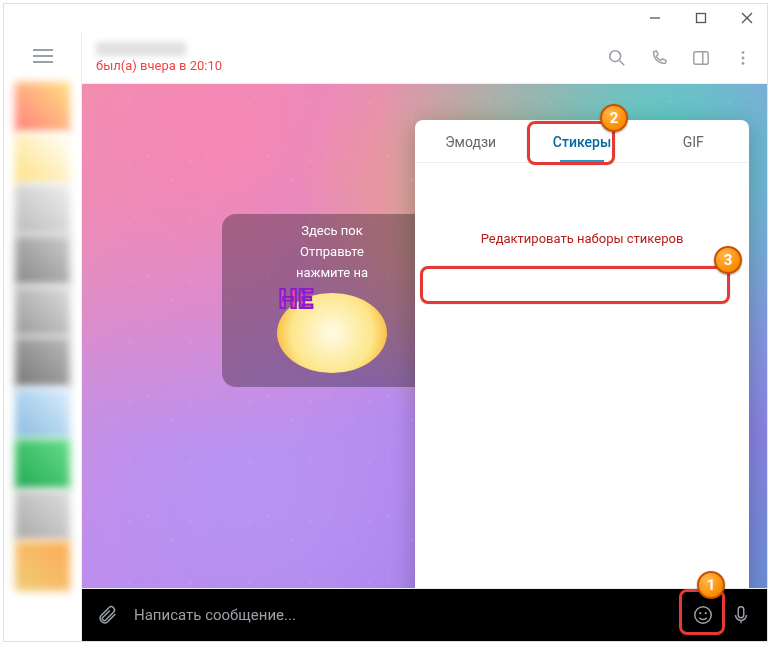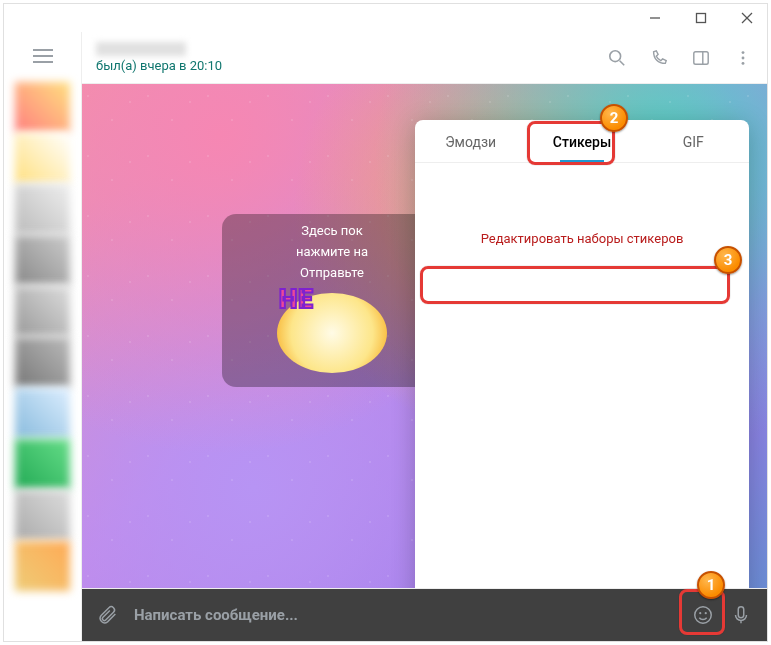--- a/index.html
+++ b/index.html
@@ -19,21 +19,21 @@
   .hamburger { width: 40px; height: 40px; display: flex; align-items: center; justify-content: center; color: #9aa0a6; margin-bottom: 6px; }
   .hamburger svg { width: 20px; height: 14px; }
   .avatar-item { width: 55px; height: 50px; filter: blur(4px); margin-bottom: 1px; }
 
   
   .main { flex: 1; display: flex; flex-direction: column; position: relative; }
 
   .header { height: 52px; display: flex; align-items: center; padding: 0 14px; border-bottom: 1px solid #eee; }
   .header-info { flex: 1; display: flex; flex-direction: column; justify-content: center; }
   .contact-name { width: 90px; height: 14px; background: #e0e0e0; filter: blur(3px); margin-bottom: 2px; }
-  .last-seen { font-size: 13px; color: #0f766e; }
+  .last-seen { font-size: 13px; color: #ef4444; }
   .header-actions { display: flex; gap: 22px; align-items: center; color: #9aa0a6; }
   .ha-icon { width: 20px; height: 20px; display: flex; align-items: center; justify-content: center; }
 
   .chat-bg { flex: 1; position: relative; overflow: hidden; }
   .grad {
     position: absolute; inset: 0;
     background:
       radial-gradient(circle at 85% 15%, #4fd1c5 0%, rgba(79,209,197,0) 40%),
       radial-gradient(circle at 65% 25%, #f6ad55 0%, rgba(246,173,85,0) 40%),
       radial-gradient(circle at 20% 10%, #f687b3 0%, rgba(246,135,179,0) 45%),
@@ -51,32 +51,32 @@
   .center-card .he { position: absolute; top: -14px; left: -18px; font-weight: 900; font-size: 26px; color: #ec4899; -webkit-text-stroke: 2px #7e22ce; letter-spacing: 1px; margin-left: 20px; }
 
   
   .sticker-panel {
     position: absolute; right: 18px; top: 36px; width: 334px; height: 496px;
     background: #fff; border-radius: 8px; box-shadow: 0 4px 24px rgba(0,0,0,0.22);
     display: flex; flex-direction: column; overflow: hidden;
   }
   .sp-tabs { display: flex; border-bottom: 1px solid #eee; }
   .sp-tab { flex: 1; text-align: center; padding: 14px 0 12px; font-size: 14px; color: #666; position: relative; }
-  .sp-tab.active { color: #000000; font-weight: 500; }
+  .sp-tab.active { color: #0369a1; font-weight: 500; }
   .sp-tab.active::after { content: ""; position: absolute; left: 30%; right: 30%; bottom: 0; height: 2px; background: #2098d1; }
   .sp-search-row { display: flex; align-items: center; padding: 8px 10px; gap: 8px; }
   .sp-search { flex: 1; display: flex; align-items: center; font-size: 13px; color: #999; gap: 6px; }
   .sp-search svg { width: 15px; height: 15px; color: #aaa; }
   .sp-cats { display: flex; gap: 9px; color: #aaa; }
   .sp-cats span { font-size: 15px; }
   .sp-body { flex: 1; display: flex; align-items: flex-start; justify-content: center; padding-top: 68px; }
   .edit-link { color: #b91c1c; font-size: 13px; }
 
   
-  .input-row { height: 53px; background: #404040; border-top: 1px solid #eee; display: flex; align-items: center; padding: 0 14px; gap: 14px; color: #9aa0a6; font-weight: bold; }
+  .input-row { height: 53px; background: #000000; border-top: 1px solid #eee; display: flex; align-items: center; padding: 0 14px; gap: 14px; color: #9aa0a6; }
   .attach-icon, .emoji-icon, .mic-icon { width: 24px; height: 24px; display: flex; align-items: center; justify-content: center; }
   .msg-input { flex: 1; font-size: 15px; color: #9aa0a6; }
 
   
   .hl { position: absolute; border: 3px solid #e53935; border-radius: 8px; pointer-events: none; box-shadow: 0 0 0 1px rgba(0,0,0,0.05); }
   .badge { position: absolute; width: 28px; height: 28px; border-radius: 50%; background: radial-gradient(circle at 35% 30%, #ffb74d, #fb8c00 70%); border: 2px solid #c75100; color: #fff; font-weight: 700; font-size: 15px; display: flex; align-items: center; justify-content: center; box-shadow: 0 1px 2px rgba(0,0,0,.4); pointer-events: none; }
 
   .hl-1 { right: 42px; bottom: 6px; width: 46px; height: 46px; }
   .badge-1 { right: 42px; bottom: 42px; }
   .hl-2 { top: 37px; left: 445px; width: 88px; height: 44px; }
@@ -162,22 +162,22 @@
           </div>
         </div>
       </div>
 
       <div class="chat-bg">
         <div class="grad"></div>
         <div class="pattern"></div>
 
         <div class="center-card">
           <div>Здесь пок</div>
+          <div>Отправьте</div>
           <div>нажмите на</div>
-          <div>Отправьте</div>
           <div class="sticker">
             <span class="he">HE</span>
           </div>
         </div>
 
         <div class="sticker-panel">
           <div class="sp-tabs">
             <div class="sp-tab">Эмодзи</div>
             <div class="sp-tab active">Стикеры</div>
             <div class="sp-tab">GIF</div>

